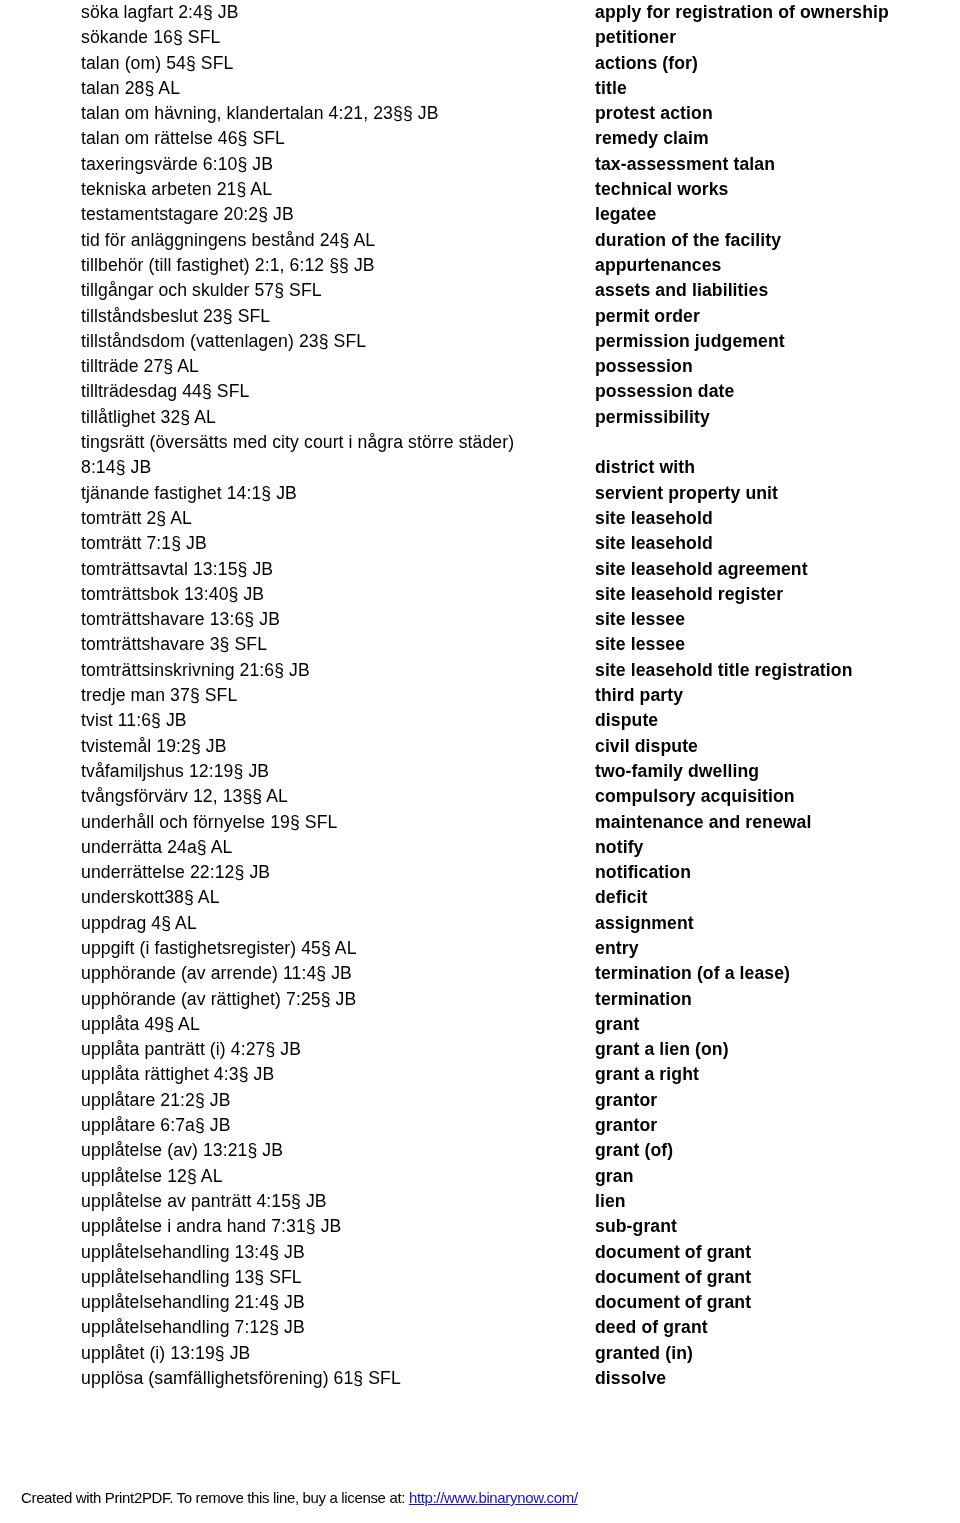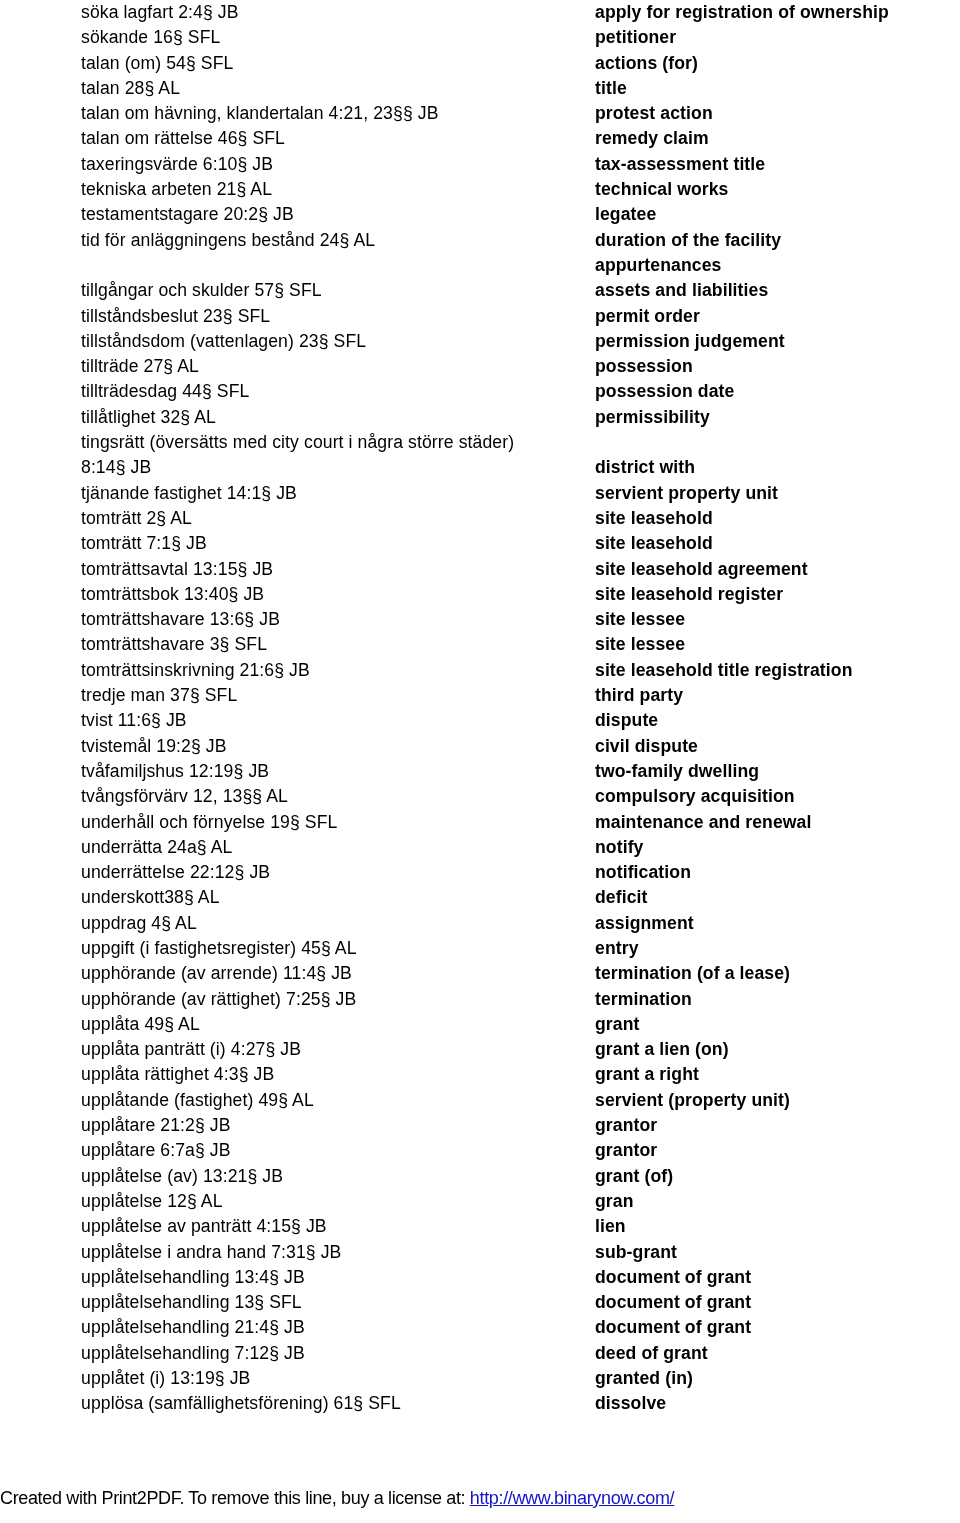--- a/index.html
+++ b/index.html
@@ -42,24 +42,25 @@
   .gloss {
     left: 595px;
     font-weight: bold;
   }
   #footer-line {
     position: absolute;
     left: 0;
     top: 1481px;
     width: 927px;
     height: 34px;
-    font-size: 18px;
+    font-size: 15px;
     line-height: 34px;
     white-space: nowrap;
     letter-spacing: -0.35px;
+    padding-left: 21px;
   }
   #footer-line .f-text {
     color: #000000;
   }
   #footer-line .f-url {
     color: #1414c8;
     text-decoration: underline;
   }
 </style>
 </head>
@@ -85,35 +86,36 @@
     <div class="row">
       <span class="term">talan om hävning, klandertalan 4:21, 23§§ JB</span>
       <span class="gloss">protest action</span>
     </div>
     <div class="row">
       <span class="term">talan om rättelse 46§ SFL</span>
       <span class="gloss">remedy claim</span>
     </div>
     <div class="row">
       <span class="term">taxeringsvärde 6:10§ JB</span>
-      <span class="gloss">tax-assessment title</span>
+      <span class="gloss">tax-assessment talan</span>
     </div>
     <div class="row">
       <span class="term">tekniska arbeten 21§ AL</span>
       <span class="gloss">technical works</span>
     </div>
     <div class="row">
       <span class="term">testamentstagare 20:2§ JB</span>
       <span class="gloss">legatee</span>
     </div>
     <div class="row">
       <span class="term">tid för anläggningens bestånd 24§ AL</span>
       <span class="gloss">duration of the facility</span>
     </div>
     <div class="row">
+      <span class="term">tillbehör (till fastighet) 2:1, 6:12 §§ JB</span>
       <span class="gloss">appurtenances</span>
     </div>
     <div class="row">
       <span class="term">tillgångar och skulder 57§ SFL</span>
       <span class="gloss">assets and liabilities</span>
     </div>
     <div class="row">
       <span class="term">tillståndsbeslut 23§ SFL</span>
       <span class="gloss">permit order</span>
     </div>
@@ -229,24 +231,20 @@
       <span class="term">upplåta 49§ AL</span>
       <span class="gloss">grant</span>
     </div>
     <div class="row">
       <span class="term">upplåta panträtt (i) 4:27§ JB</span>
       <span class="gloss">grant a lien (on)</span>
     </div>
     <div class="row">
       <span class="term">upplåta rättighet 4:3§ JB</span>
       <span class="gloss">grant a right</span>
-    </div>
-    <div class="row">
-      <span class="term">upplåtande (fastighet) 49§ AL</span>
-      <span class="gloss">servient (property unit)</span>
     </div>
     <div class="row">
       <span class="term">upplåtare 21:2§ JB</span>
       <span class="gloss">grantor</span>
     </div>
     <div class="row">
       <span class="term">upplåtare 6:7a§ JB</span>
       <span class="gloss">grantor</span>
     </div>
     <div class="row">

